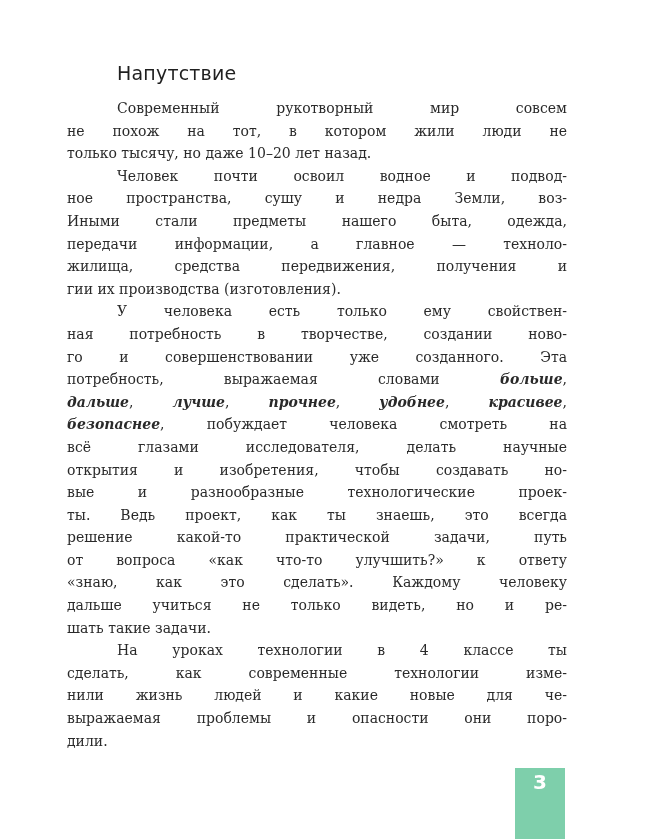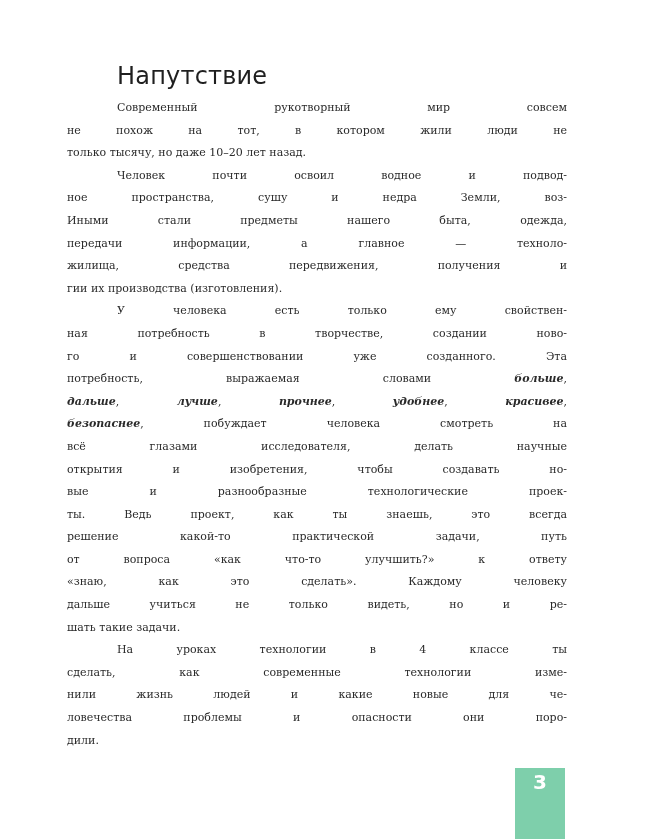--- a/index.html
+++ b/index.html
@@ -18,34 +18,34 @@
     left: 0; top: 0;
     width: 650px;
     height: 839px;
     background: #ffffff;
   }
   .title {
     position: absolute;
     left: 117px;
     top: 62px;
     font-family: "DejaVu Sans", sans-serif;
-    font-size: 24px;
+    font-size: 19px;
     color: #1f1f1f;
     letter-spacing: 0.2px;
     margin: 0;
     font-weight: normal;
     text-align: right;
   }
   .text {
     position: absolute;
     left: 67px;
     top: 97px;
     width: 500px;
     font-family: "DejaVu Serif", serif;
-    font-size: 11px;
+    font-size: 14px;
     color: #2a2a2a;
   }
   .line {
     display: block;
     height: 22.6px;
     line-height: 22.6px;
     text-align: justify;
     text-align-last: justify;
     white-space: nowrap;
     overflow: visible;
@@ -116,21 +116,21 @@
     <div class="line"><span class="inner">ты. Ведь проект, как ты знаешь, это всегда</span></div>
     <div class="line"><span class="inner">решение какой-то практической задачи, путь</span></div>
     <div class="line"><span class="inner">от вопроса «как что-то улучшить?» к ответу</span></div>
     <div class="line"><span class="inner">«знаю, как это сделать». Каждому человеку</span></div>
     <div class="line"><span class="inner">дальше учиться не только видеть, но и ре-</span></div>
     <div class="line last"><span class="inner">шать такие задачи.</span></div>
 
     <div class="line indent"><span class="inner">На уроках технологии в 4 классе ты</span></div>
     <div class="line"><span class="inner">сделать, как современные технологии изме-</span></div>
     <div class="line"><span class="inner">нили жизнь людей и какие новые для че-</span></div>
-    <div class="line"><span class="inner">ловечества проблемы и опасности они поро-</span></div>
+    <div class="line"><span class="inner">выражаемая проблемы и опасности они поро-</span></div>
     <div class="line last"><span class="inner">дили.</span></div>
   </div>
 
   <div class="page-tab">
     <div class="page-num">3</div>
   </div>
 
 </div>
 
 </body></html>

